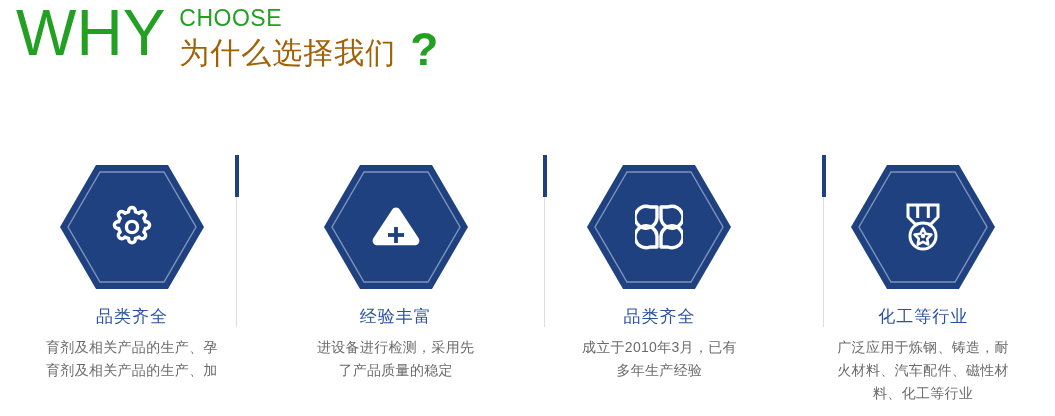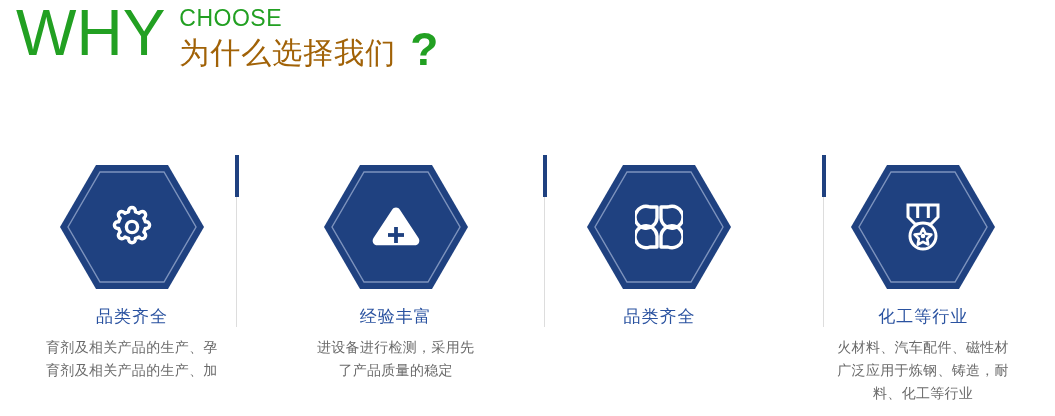--- a/index.html
+++ b/index.html
@@ -266,20 +266,24 @@
             <g fill="none" stroke="#ffffff" stroke-width="3.4" stroke-linejoin="round">
               <path d="M22 4 h-7 a11 11 0 1 0 7 11 z"></path>
               <path d="M26 4 h7 a11 11 0 1 1 -7 11 z"></path>
               <path d="M22 44 h-7 a11 11 0 1 1 7 -11 z"></path>
               <path d="M26 44 h7 a11 11 0 1 0 -7 -11 z"></path>
             </g>
           </svg>
         </div>
       </div>
       <div class="card-title">品类齐全</div>
+      <div class="card-desc">
+        <span class="line">成立于2010年3月，已有</span>
+        <span class="line">多年生产经验</span>
+      </div>
     </div>
 
     <div class="card">
       <div class="hex-wrap">
         <svg class="hex-svg" viewBox="0 0 146 126">
           <polygon points="37,1 109,1 145,63 109,125 37,125 1,63" fill="#1f4180"></polygon>
           <polygon points="41,8 105,8 137,63 105,118 41,118 9,63" fill="none" stroke="#7d93bd" stroke-width="1.4"></polygon>
         </svg>
         <div class="hex-icon">
           <svg width="46" height="50" viewBox="0 0 46 50">
@@ -290,20 +294,20 @@
 
             <circle cx="23" cy="34" r="13" fill="#1f4180" stroke="#ffffff" stroke-width="3"></circle>
 
             <path d="M23 26.5 l2.6 5.3 5.8 0.85 -4.2 4.1 1 5.8 -5.2-2.7 -5.2 2.7 1-5.8 -4.2-4.1 5.8-0.85 z" fill="none" stroke="#ffffff" stroke-width="2.6" stroke-linejoin="round"></path>
             <circle cx="23" cy="34" r="2.3" fill="#ffffff"></circle>
           </svg>
         </div>
       </div>
       <div class="card-title">化工等行业</div>
       <div class="card-desc">
+        <span class="line">广泛应用于炼钢、铸造，耐</span>
         <span class="line">火材料、汽车配件、磁性材</span>
-        <span class="line">广泛应用于炼钢、铸造，耐</span>
         <span class="line">料、化工等行业</span>
       </div>
     </div>
 
   </div>
 </div>
 
 </body></html>

